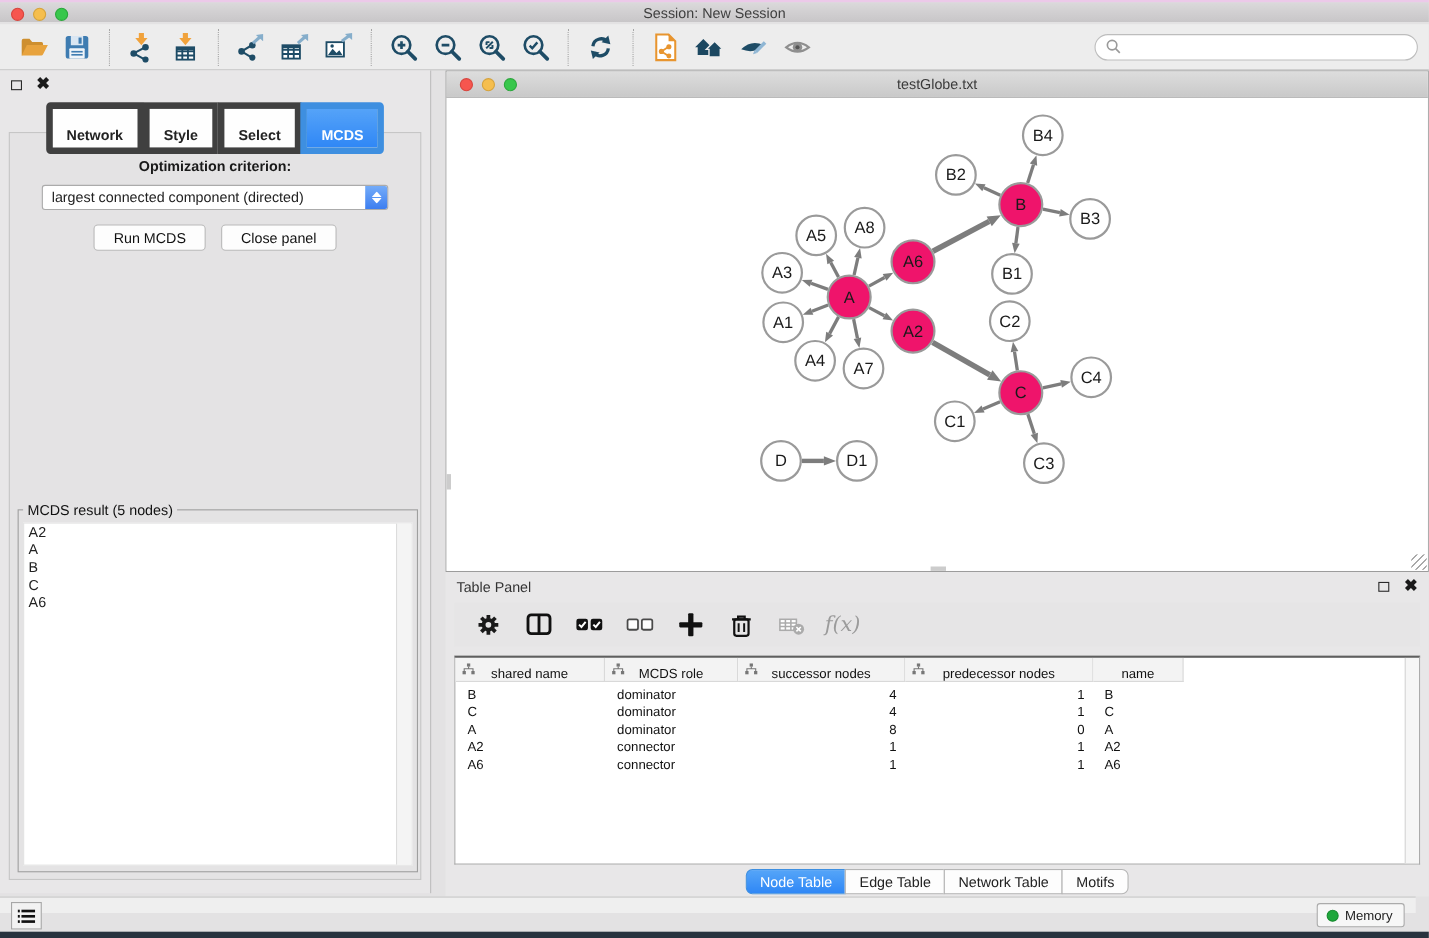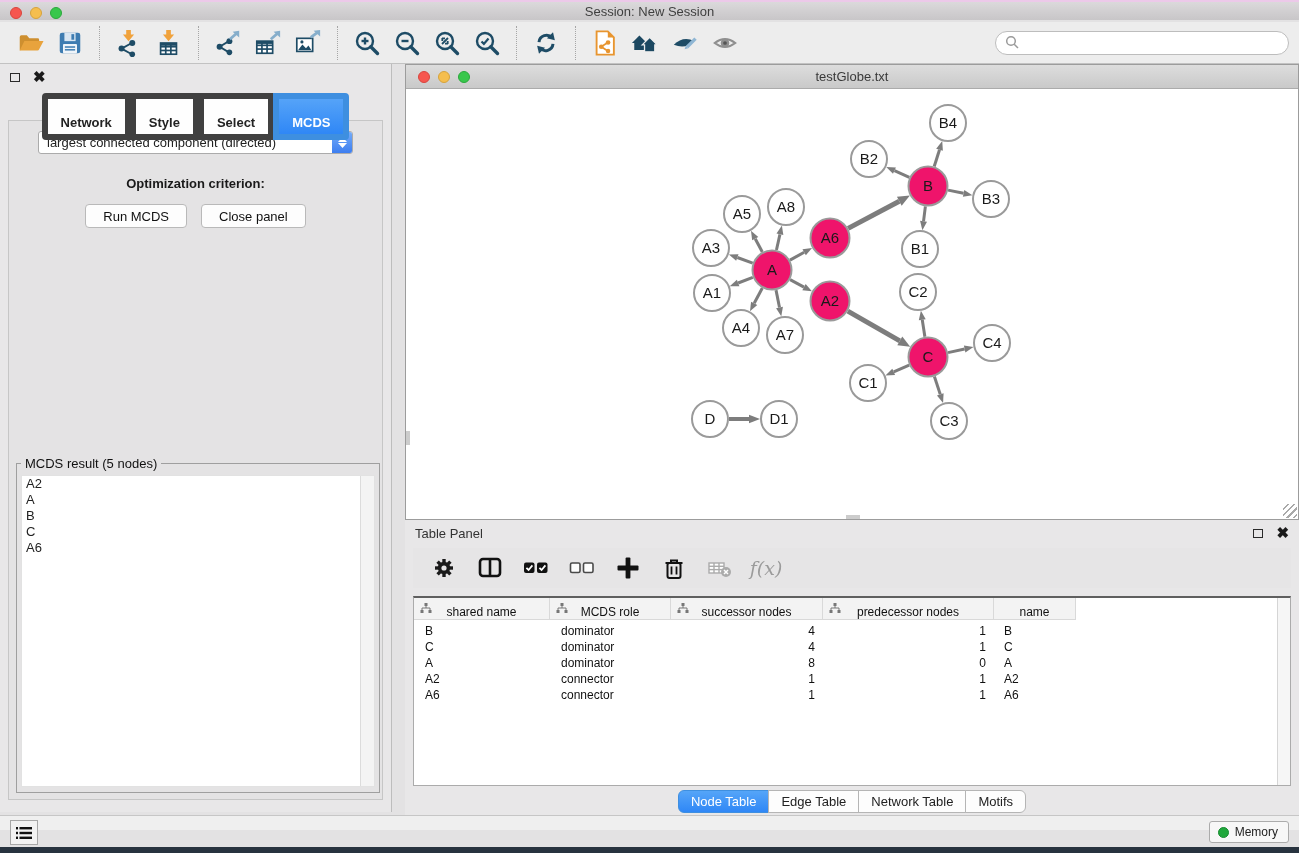--- a/index.html
+++ b/index.html
@@ -84,21 +84,21 @@
   .td { font-size:12px; color:#111; white-space:nowrap; overflow:hidden; }
   #tp-vscroll { position:absolute; right:0; top:0; bottom:0; width:13px; background:#F6F6F6; border-left:1px solid #D5D5D5; }
   #tp-tabs { position:absolute; left:0; right:0; top:270px; display:flex; justify-content:center; }
   .tp-tab { height:23px; line-height:21px; padding:0 12px; background:#FDFDFD; border:1px solid #B5B5B5;
     font-size:13px; margin-left:-1px; cursor:default; }
   .tp-tab:first-child { border-radius:6px 0 0 6px; margin-left:0; }
   .tp-tab:last-child { border-radius:0 6px 6px 0; }
   .tp-tab.active { background:linear-gradient(#55A5F8,#2F87F6); border-color:#3E8FE0; color:#fff; }
 
   
-  #status-bar { position:absolute; left:0; right:0; top:815px; height:15px; background:#EFEFEF; border-top:1px solid #C6C6C6; }
+  #status-bar { position:absolute; left:0; right:12px; top:815px; height:15px; background:#EFEFEF; border-top:1px solid #C6C6C6; }
   #list-btn { position:absolute; left:10px; top:4px; width:28px; height:25px; background:#F2F2F2;
     border:1px solid #A7A7A7; display:flex; align-items:center; justify-content:center; cursor:default; }
   #memory-btn { position:absolute; right:10px; top:5px; height:22px; padding:0 10px 0 8px; background:#F7F7F7;
     border:1px solid #ABABAB; border-radius:3px; display:flex; align-items:center; gap:6px; font-size:12px; cursor:default; }
   #memory-dot { width:11px; height:11px; border-radius:50%; background:#1FA73C; border:1px solid #168A2E; }
   #desktop-strip { position:absolute; left:0; right:0; bottom:0; height:6px; background:#28333F; }
 </style>
 </head>
 <body>
 
@@ -276,32 +276,32 @@
     <span class="float-icon"></span>
     <span class="close-icon">✖</span>
   </div>
   <div id="cp-tabs">
       <span class="cp-tab">Network</span>
       <span class="cp-tab">Style</span>
       <span class="cp-tab">Select</span>
       <span class="cp-tab active">MCDS</span>
     </div>
   <div id="cp-content">
+    <div id="opt-label">Optimization criterion:</div>
     <div id="criterion-dd">
       <span class="dd-text">largest connected component (directed)</span>
       <span class="dd-btn">
         <svg width="9" height="5" viewBox="0 0 9 5">
             <polygon points="4.5,0 9,5 0,5" fill="#fff"></polygon>
           </svg>
         <svg width="9" height="5" viewBox="0 0 9 5">
             <polygon points="0,0 9,0 4.5,5" fill="#fff"></polygon>
           </svg>
       </span>
     </div>
-    <div id="opt-label">Optimization criterion:</div>
     <div id="cp-buttons">
       <button class="cp-btn">Run MCDS</button>
       <button class="cp-btn">Close panel</button>
     </div>
     <div id="mcds-group">
       <span id="mcds-group-title">MCDS result (5 nodes)</span>
       <div id="mcds-list">
         <div id="mcds-items">
             <div class="mcds-item">A2</div>
             <div class="mcds-item">A</div>

